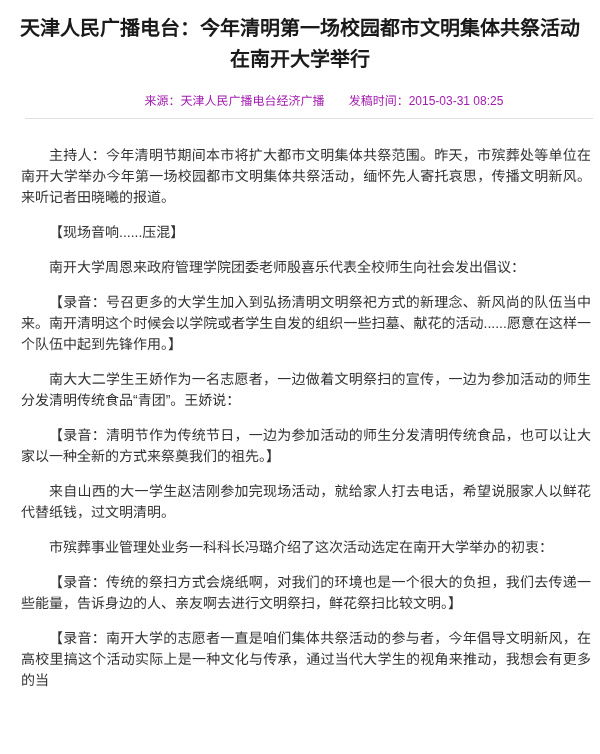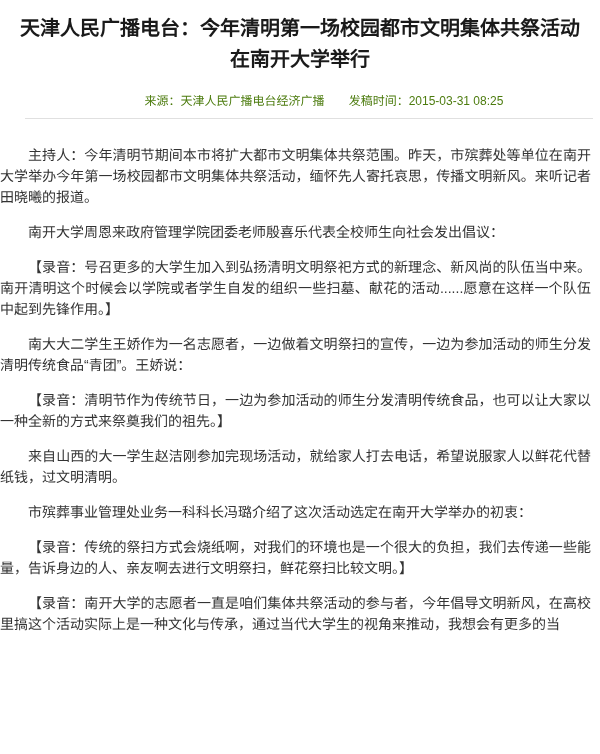--- a/index.html
+++ b/index.html
@@ -21,34 +21,34 @@
     font-size: 20px;
     line-height: 31px;
     font-weight: bold;
     color: #1a1a1a;
     text-align: center;
   }
   .article-meta {
     margin-top: 16px;
     text-align: center;
     font-size: 12px;
-    color: #4d7c0f;
+    color: #a21caf;
     white-space: nowrap;
     margin-left: 48px;
   }
   .article-meta .meta-time-group {
     margin-left: 2em;
   }
   .divider {
     height: 0;
     border-top: 1px solid #e0e0e0;
     margin: 10px 7px 0 25px;
   }
   .article-body {
-    padding: 26px 9px 0 0;
+    padding: 26px 9px 0 21px;
     font-size: 14px;
     line-height: 21px;
     color: #333333;
   }
   .article-body p {
     margin: 0 0 14px 0;
     text-indent: 2em;
     text-align: justify;
     word-break: break-all;
   }
@@ -61,20 +61,21 @@
   <h1 class="article-title">天津人民广播电台：今年清明第一场校园都市文明集体共祭活动在南开大学举行</h1>
 
   <div class="article-meta">
     <span>来源：</span><span>天津人民广播电台经济广播</span><span class="meta-time-group">发稿时间：</span><span>2015-03-31 08:25</span>
   </div>
 
   <div class="divider"></div>
 
   <div class="article-body">
     <p>主持人：今年清明节期间本市将扩大都市文明集体共祭范围。昨天，市殡葬处等单位在南开大学举办今年第一场校园都市文明集体共祭活动，缅怀先人寄托哀思，传播文明新风。来听记者田晓曦的报道。</p>
+    <p>【现场音响......压混】</p>
     <p>南开大学周恩来政府管理学院团委老师殷喜乐代表全校师生向社会发出倡议：</p>
     <p>【录音：号召更多的大学生加入到弘扬清明文明祭祀方式的新理念、新风尚的队伍当中来。南开清明这个时候会以学院或者学生自发的组织一些扫墓、献花的活动......愿意在这样一个队伍中起到先锋作用。】</p>
     <p>南大大二学生王娇作为一名志愿者，一边做着文明祭扫的宣传，一边为参加活动的师生分发清明传统食品“青团”。王娇说：</p>
     <p>【录音：清明节作为传统节日，一边为参加活动的师生分发清明传统食品，也可以让大家以一种全新的方式来祭奠我们的祖先。】</p>
     <p>来自山西的大一学生赵洁刚参加完现场活动，就给家人打去电话，希望说服家人以鲜花代替纸钱，过文明清明。</p>
     <p>市殡葬事业管理处业务一科科长冯璐介绍了这次活动选定在南开大学举办的初衷：</p>
     <p>【录音：传统的祭扫方式会烧纸啊，对我们的环境也是一个很大的负担，我们去传递一些能量，告诉身边的人、亲友啊去进行文明祭扫，鲜花祭扫比较文明。】</p>
     <p>【录音：南开大学的志愿者一直是咱们集体共祭活动的参与者，今年倡导文明新风，在高校里搞这个活动实际上是一种文化与传承，通过当代大学生的视角来推动，我想会有更多的当</p>
   </div>
 

